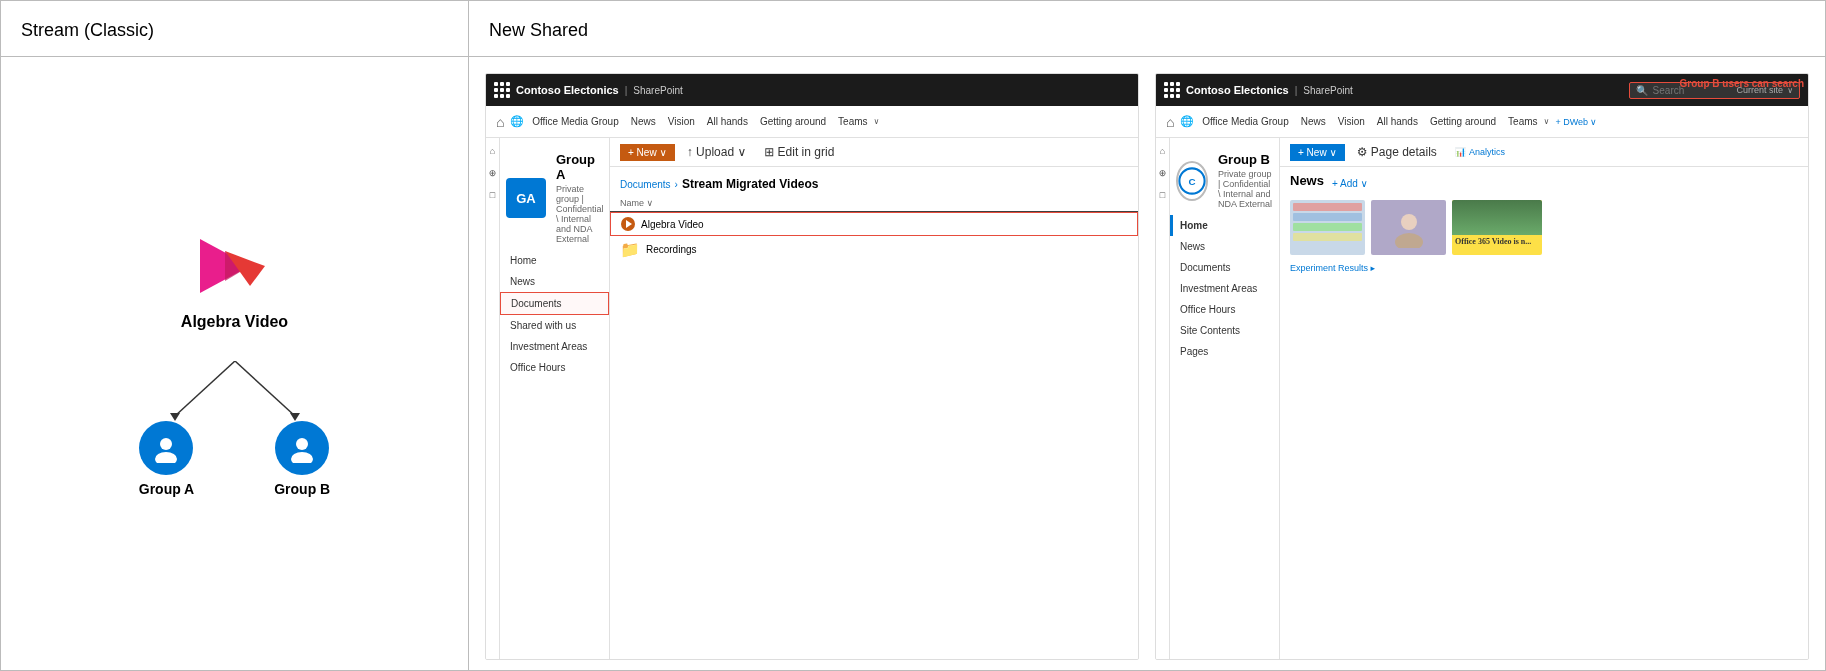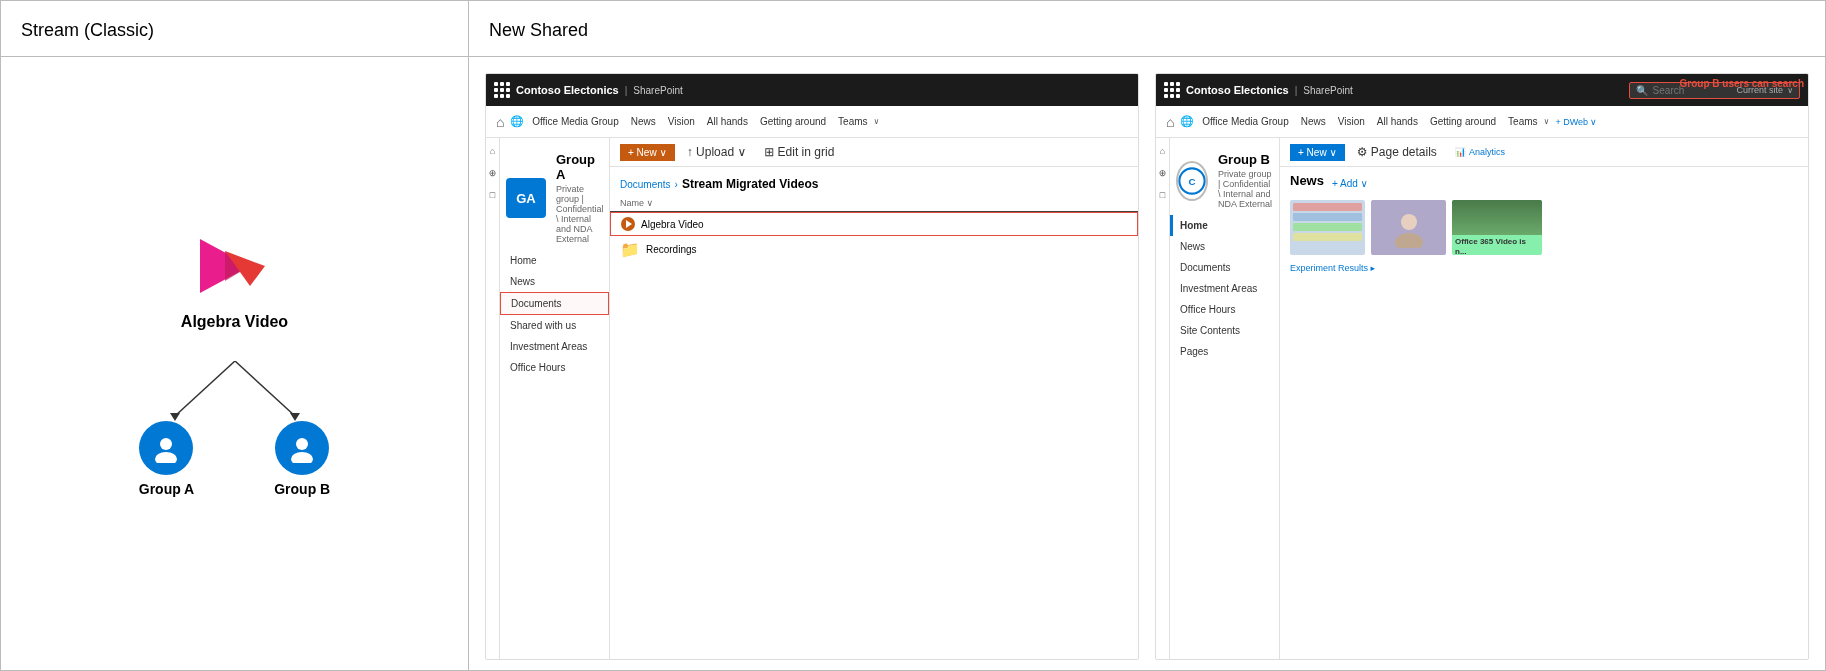--- a/index.html
+++ b/index.html
@@ -434,21 +434,22 @@
     .sp-news-card {
       width: 80px;
       height: 55px;
       background: #e8e8e8;
       border-radius: 2px;
       flex-shrink: 0;
       overflow: hidden;
       position: relative;
     }
     .sp-news-card-green {
-      background: #86efac;
+      background: #fde047;
+      font-family: Liberation Serif, serif;
     }
     .sp-office365-text {
       font-size: 8px;
       font-weight: 600;
       color: #333;
       line-height: 1.3;
     }
     
     .annotation-box {
       position: absolute;

